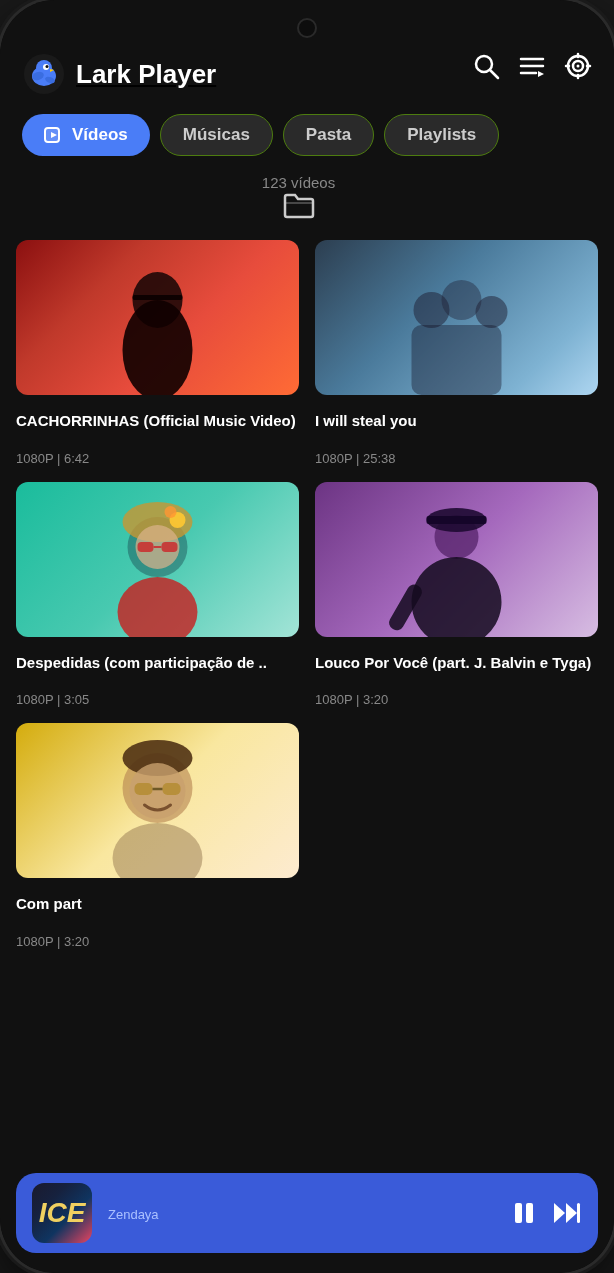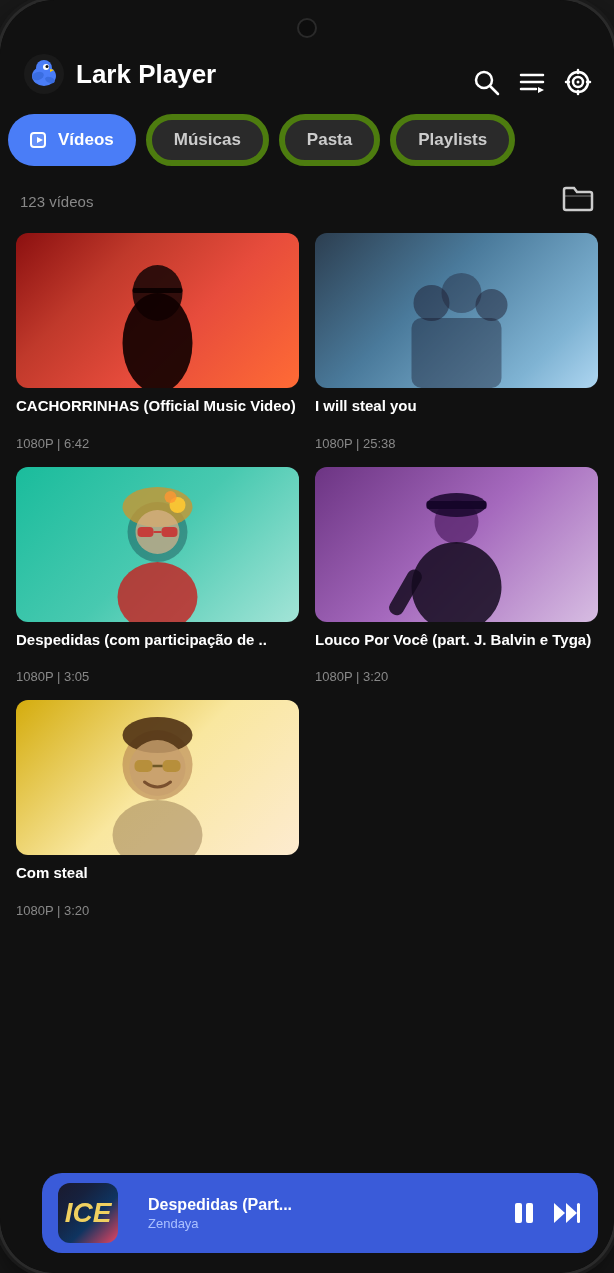--- a/index.html
+++ b/index.html
@@ -47,23 +47,24 @@
       overflow: hidden;
     }
 
     .status-bar {
       height: 44px;
       background: transparent;
     }
 
     .app-header {
       display: flex;
-      align-items: flex-end;
+      align-items: flex-start;
       justify-content: space-between;
       padding: 8px 22px 12px 22px;
+      text-decoration: underline;
     }
 
     .app-logo {
       display: flex;
       align-items: center;
       gap: 10px;
     }
 
     .logo-icon {
       width: 44px;
@@ -86,21 +87,21 @@
       color: #ffffff;
       font-size: 26px;
       cursor: pointer;
       display: flex;
       align-items: center;
       justify-content: center;
     }
 
     .tabs-container {
       display: flex;
-      padding: 6px 16px 14px 8px;
+      padding: 6px 16px 14px 22px;
       gap: 10px;
       overflow-x: auto;
       scrollbar-width: none;
     }
 
     .tabs-container::-webkit-scrollbar { display: none; }
 
     .tab {
       padding: 10px 22px;
       border-radius: 30px;
@@ -114,28 +115,29 @@
     }
 
     .tab-active {
       background: #4a7df7;
       color: #ffffff;
     }
 
     .tab-inactive {
       background: #2a2a2a;
       color: #cccccc;
-      border: 6px solid #4d7c0f;
+      border: 1px solid #4d7c0f;
     }
 
     .video-count-row {
       display: flex;
       align-items: center;
       justify-content: space-between;
-      padding: 4px 20px 14px 20px;
+      padding: 4px 20px 14px 3px;
+      flex-direction: column;
     }
 
     .video-count {
       color: #888888;
       font-size: 15px;
     }
 
     .folder-icon {
       color: #cccccc;
       font-size: 28px;
@@ -179,43 +181,42 @@
       background: linear-gradient(135deg, #6c3483 0%, #a569bd 50%, #d7bde2 100%);
     }
     .thumb-6 {
       background: linear-gradient(135deg, #d4ac0d 0%, #f9e79f 50%, #fdebd0 100%);
     }
 
     .video-title {
       color: #ffffff;
       font-size: 15px;
       font-weight: 600;
-      margin-top: 8px;
+      margin-top: 16px;
       line-height: 1.3;
     }
 
     .video-meta {
       color: #888888;
       font-size: 13px;
       margin-top: 20px;
     }
 
     .now-playing-bar {
       position: absolute;
       bottom: 20px;
       left: 16px;
       right: 16px;
       background: #3a5bd9;
       border-radius: 20px;
       padding: 10px 16px;
       display: flex;
       align-items: center;
-      gap: 30px;
-      cursor: pointer;
-      margin-left: 26px;
+      gap: 16px;
+      cursor: pointer;
     }
 
     .np-artwork {
       width: 60px;
       height: 60px;
       border-radius: 12px;
       background: linear-gradient(135deg, #1a1a2e 0%, #16213e 30%, #0f3460 60%, #e94560 100%);
       flex-shrink: 0;
       display: flex;
       align-items: center;
@@ -438,32 +439,31 @@
 
             <rect x="52" y="60" width="18" height="12" rx="5" fill="rgba(180,140,50,0.85)"></rect>
             <rect x="80" y="60" width="18" height="12" rx="5" fill="rgba(180,140,50,0.85)"></rect>
             <line x1="70" y1="66" x2="80" y2="66" stroke="rgba(100,80,30,0.9)" stroke-width="2.5"></line>
 
             <path d="M62 82 Q75 92 88 82" stroke="rgba(100,60,30,0.8)" stroke-width="3" fill="none" stroke-linecap="round"></path>
 
             <ellipse cx="75" cy="135" rx="45" ry="35" fill="rgba(150,120,80,0.5)"></ellipse>
           </svg>
         </div>
-        <div class="video-title">Com steal</div>
+        <div class="video-title">Com part</div>
         <div class="video-meta">1080P | 3:20</div>
       </div>
 
     </div>
 
     <div class="now-playing-bar">
       <div class="np-artwork">
         <span class="np-artwork-text">ICE</span>
       </div>
       <div class="np-info">
-        <div class="np-title">Despedidas (Part...</div>
         <div class="np-artist">Zendaya</div>
       </div>
       <div class="np-controls">
         <div class="np-btn">
           <svg width="28" height="28" viewBox="0 0 28 28" fill="none" xmlns="http://www.w3.org/2000/svg">
             <rect x="5" y="4" width="7" height="20" rx="2" fill="white"></rect>
             <rect x="16" y="4" width="7" height="20" rx="2" fill="white"></rect>
           </svg>
         </div>
         <div class="np-btn">

